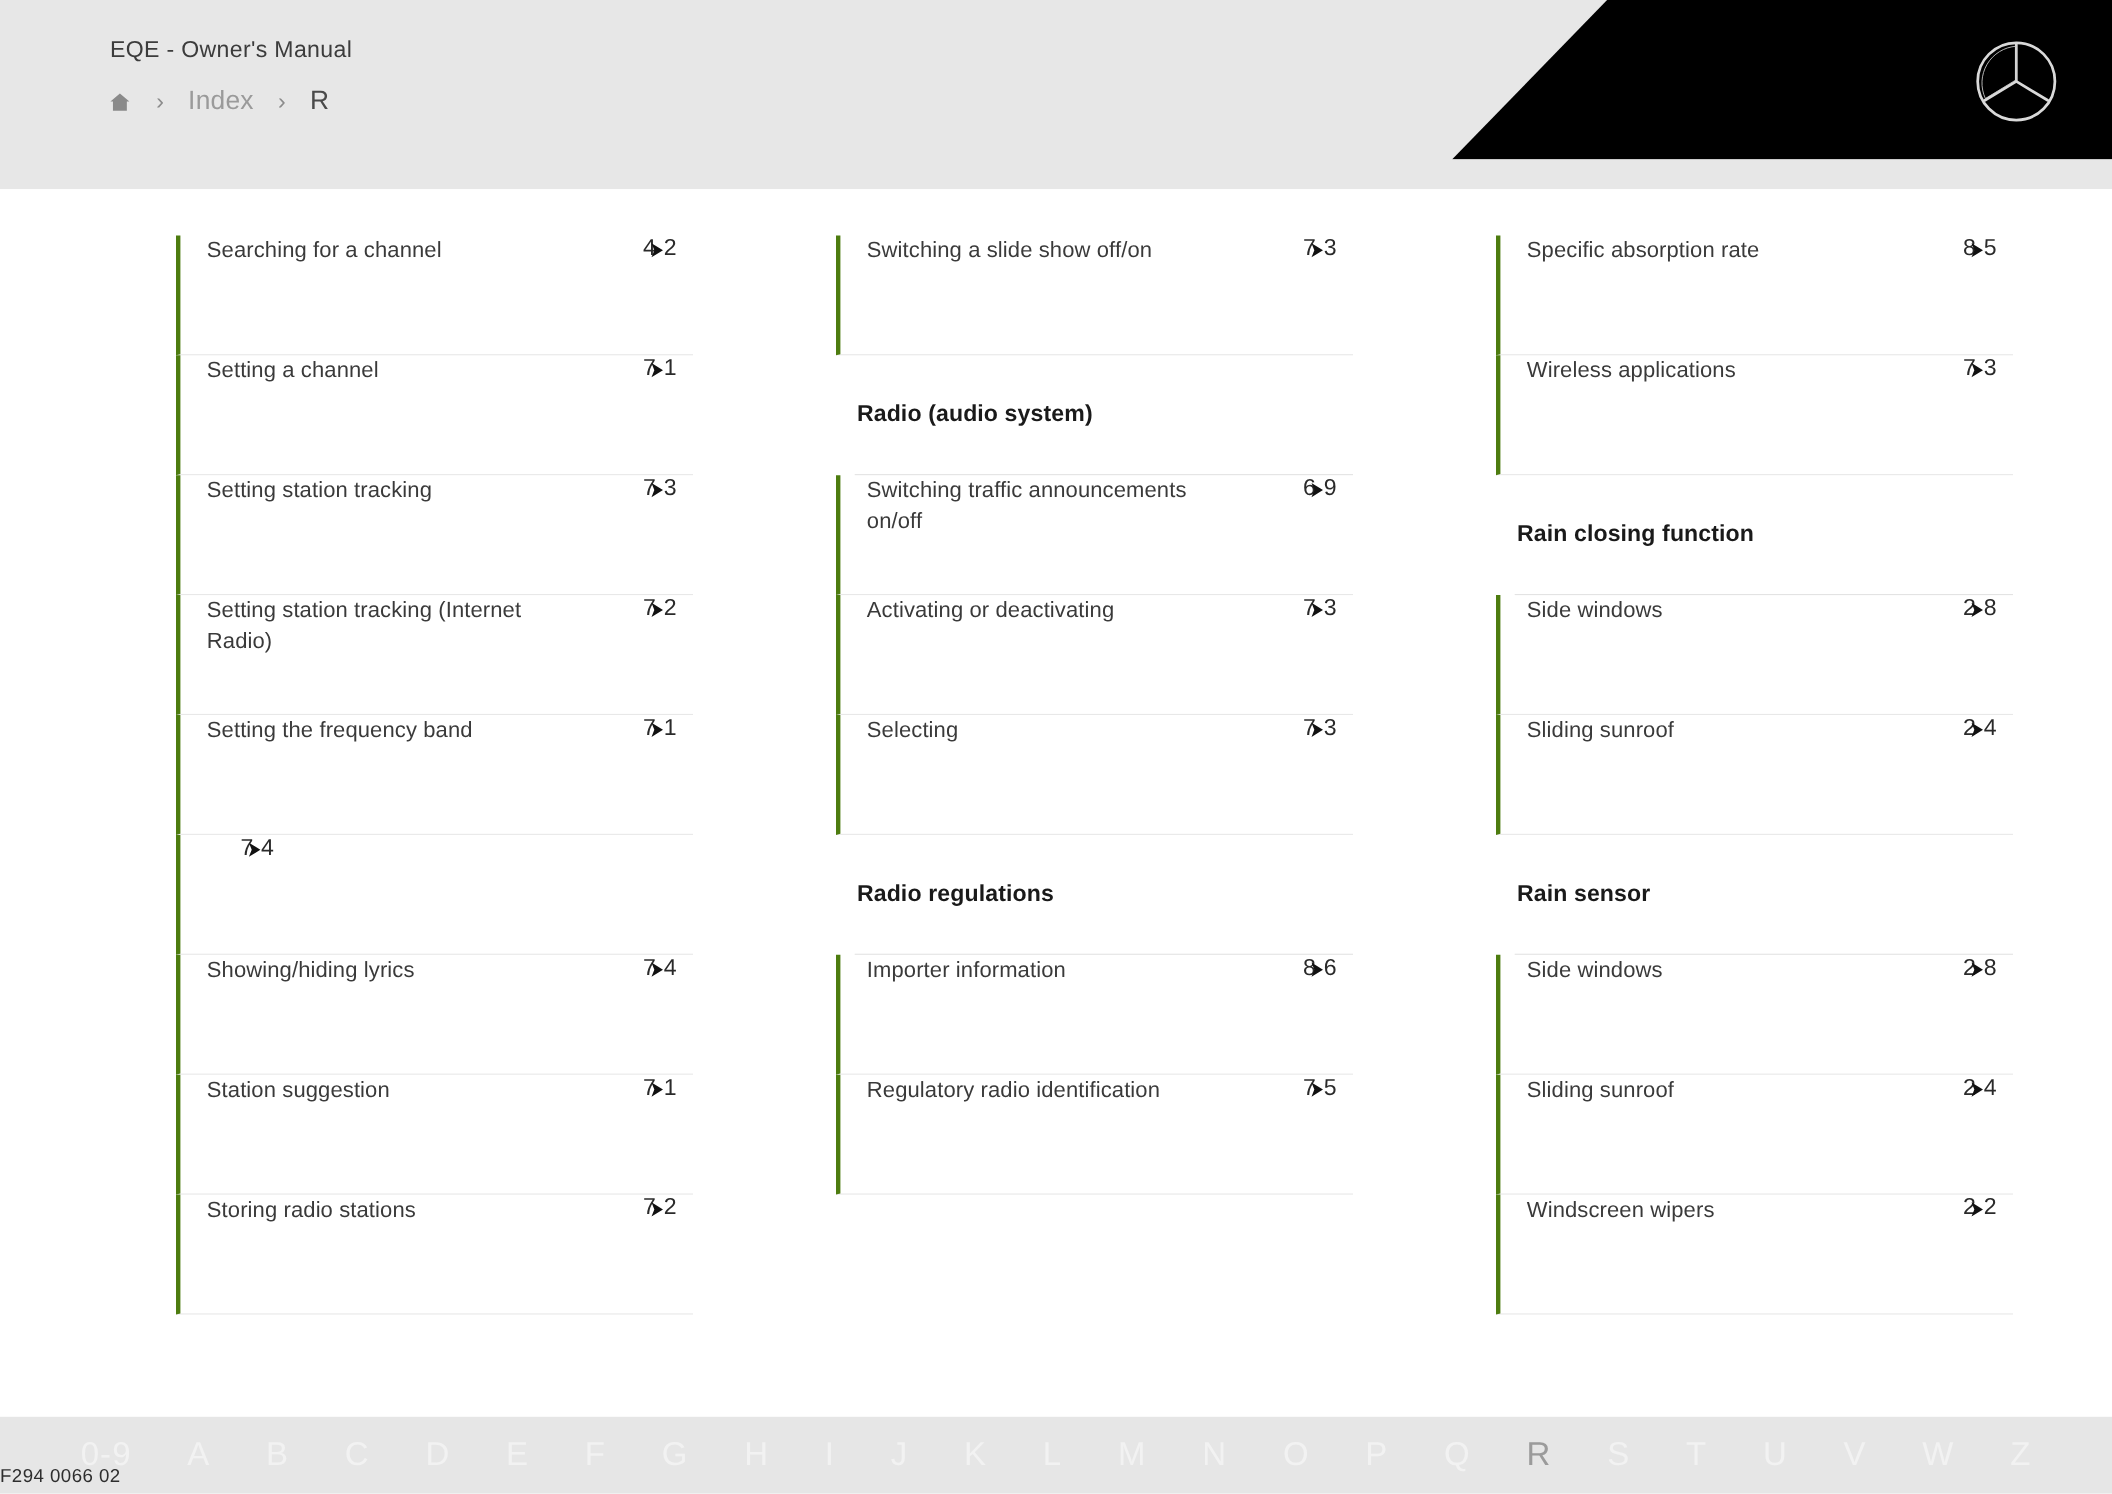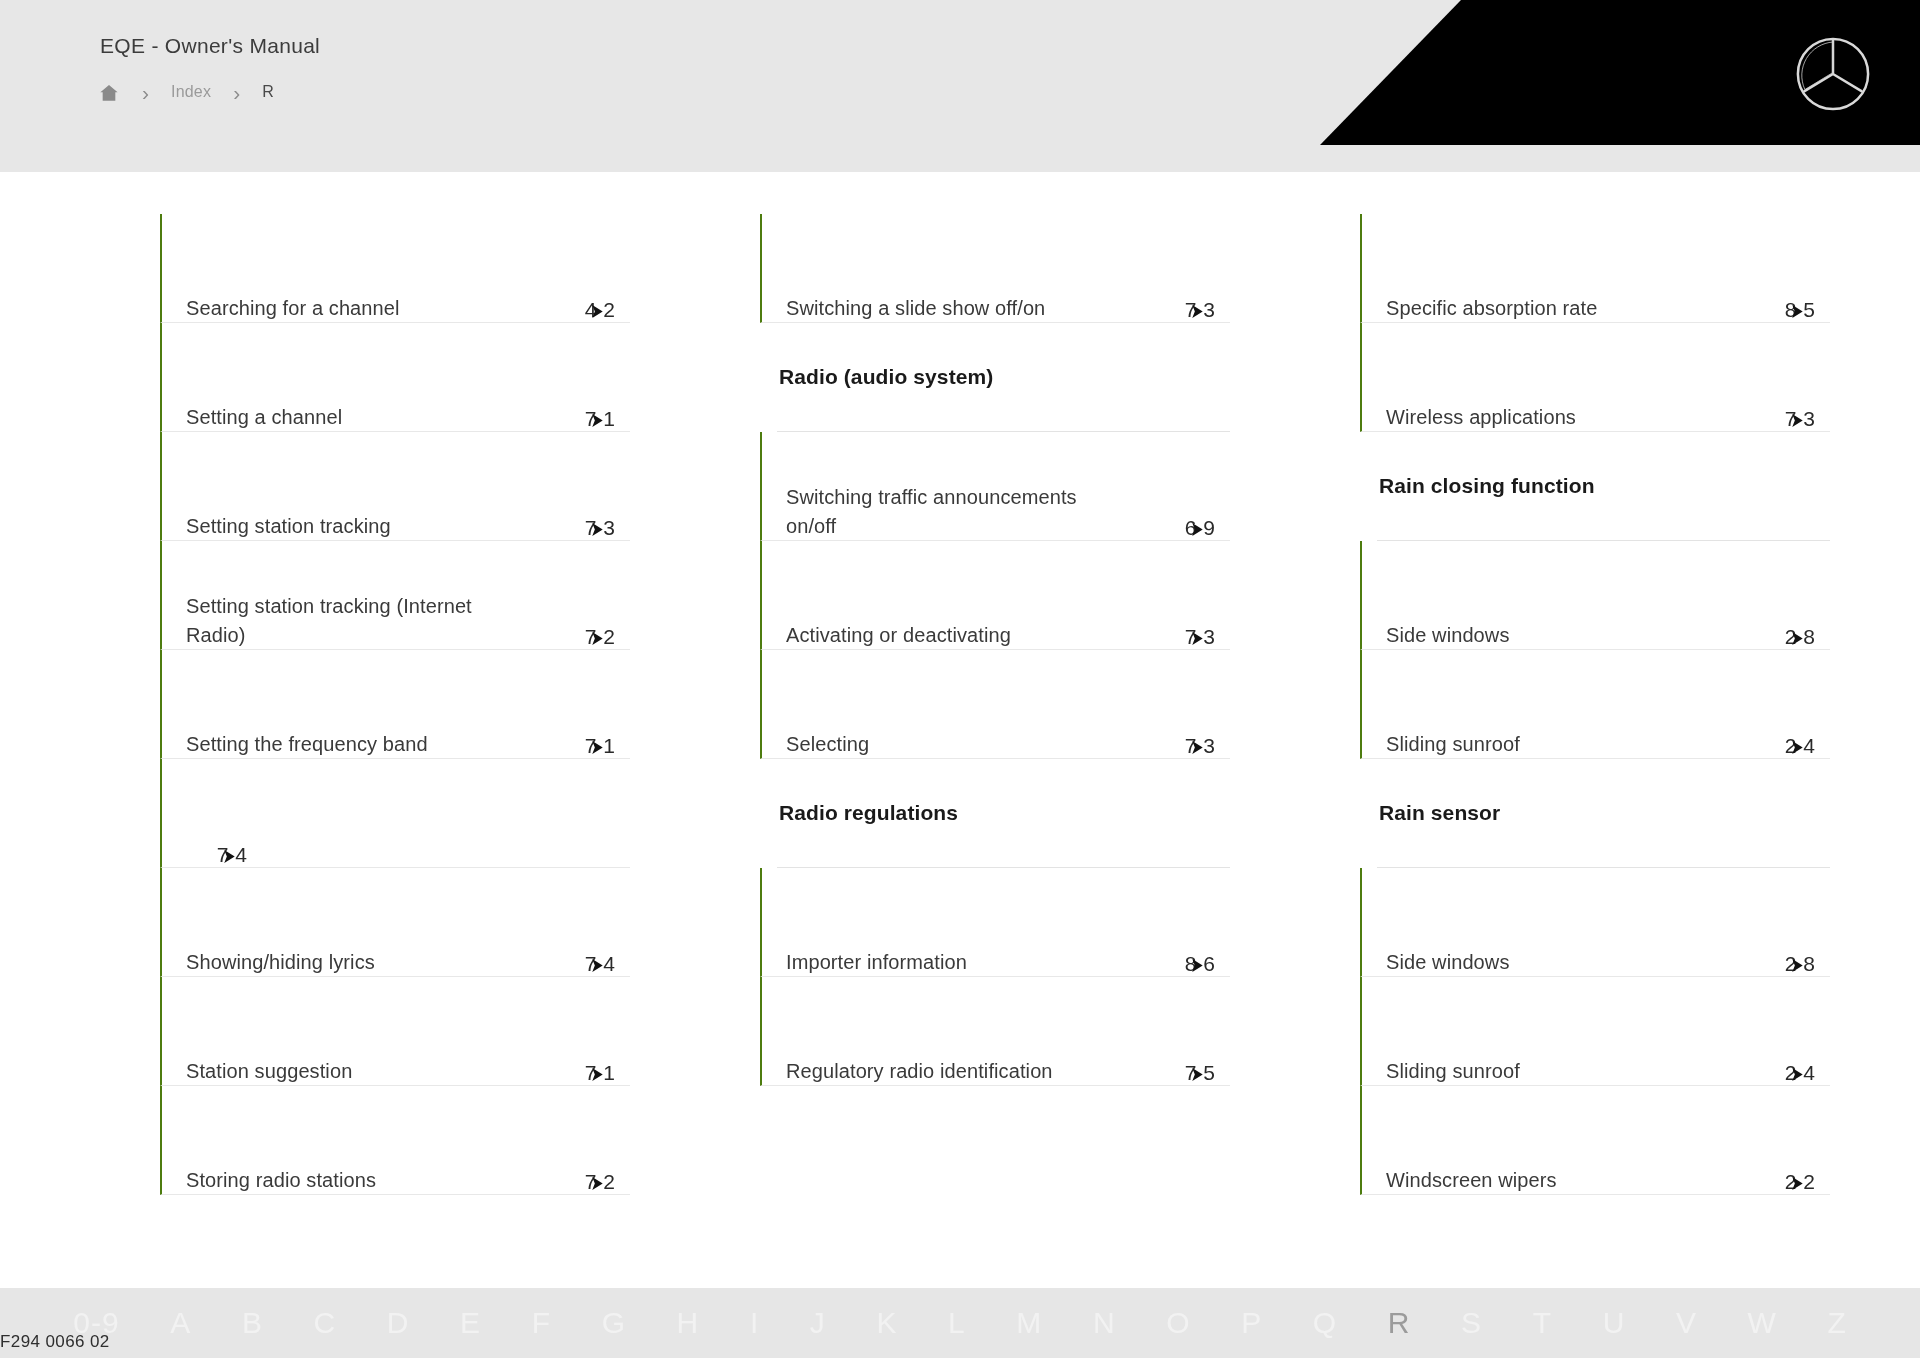--- a/index.html
+++ b/index.html
@@ -76,21 +76,21 @@
 
   .bc-sep {
     font-size: 21px;
     color: #8c8c8c;
     margin: 0 22px;
     font-weight: 300;
     line-height: 1;
   }
 
   .bc-item {
-    font-size: 16px;
+    font-size: 24px;
     color: #9a9a9a;
     letter-spacing: 0.2px;
   }
 
   .bc-item.current {
     color: #4a4a4a;
   }
 
   
   .content {
@@ -124,26 +124,26 @@
     display: flex;
     align-items: center;
     padding-left: 2px;
     border-bottom: 1px solid #e3e3e3;
     margin-left: 17px;
   }
 
   
   .entry {
     display: flex;
-    align-items: flex-end;
+    align-items: flex-start;
     justify-content: space-between;
     min-height: 109px;
     padding: 0 18px 0 24px;
     border-bottom: 1px solid #e8e8e8;
-    border-left: 2px solid #4d7c0f;
+    border-left: 4px solid #4d7c0f;
     position: relative;
   }
 
   .entry.last-in-group {
     border-bottom: 1px solid #e8e8e8;
     gap: 39px;
   }
 
   .entry-label {
     font-size: 20px;

